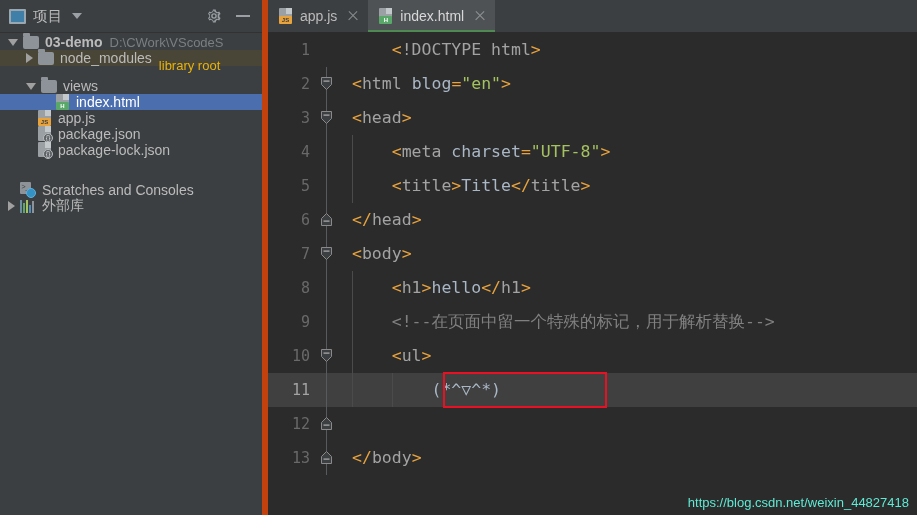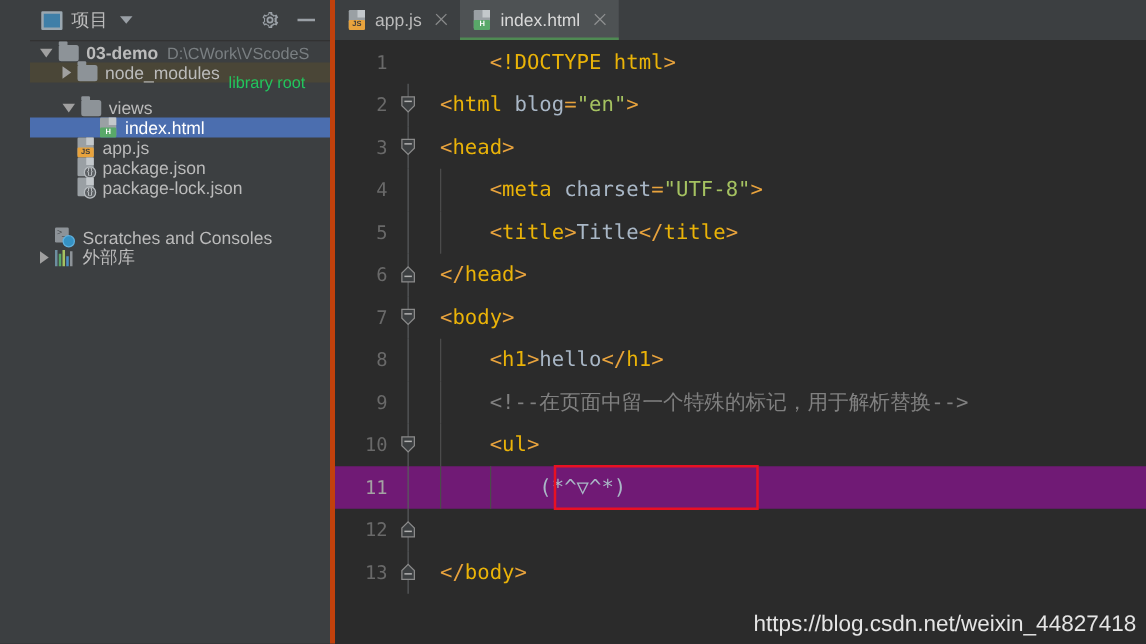--- a/index.html
+++ b/index.html
@@ -15,23 +15,22 @@
     position: relative;
     background: #2b2b2b;
   }
 
   
   #sidebar {
     width: 268px; height: 515px;
     background: #3c3f41;
     display: flex; flex-direction: column;
     flex: none;
-    border-right: 4px solid #c2410c;
+    border-right: 6px solid #c2410c;
     position: relative;
-    padding-left: 24px;
   }
   #panel-header {
     height: 33px; flex: none;
     background: #3c3f41;
     display: flex; align-items: center;
     padding: 0 8px 0 9px;
     border-bottom: 1px solid #323232;
   }
   .panel-win-icon {
     width: 17px; height: 15px;
@@ -132,21 +131,21 @@
   }
   .scratch-icon .s2 {
     position: absolute; right: 0; bottom: 0; width: 10px; height: 10px;
     border-radius: 50%; background: #3592c4; border: 1px solid #5fb0dd;
   }
   .lib-icon { width: 16px; height: 14px; flex: none; margin-right: 6px; display: flex; align-items: flex-end; gap: 1px; }
   .lib-icon i { width: 2px; display: block; }
   .tree-label { font-size: 14px; }
   .tree-label.bold { font-weight: bold; }
   .tree-sub { font-size: 13px; color: #7a7f82; margin-left: 7px; }
-  .tree-sub.lib { color: #22c55e; margin-top: 14px; }
+  .tree-sub.lib { color: #eab308; margin-top: 14px; }
 
   
   #editor-wrap {
     flex: 1 1 auto; height: 515px;
     display: flex; flex-direction: column;
     background: #2b2b2b; min-width: 0; position: relative;
   }
   #tabbar {
     height: 33px; flex: none; display: flex; align-items: stretch;
     background: #3c3f41; border-bottom: 1px solid #2b2b2b;
@@ -175,21 +174,21 @@
 
   #code-area {
     flex: 1 1 auto; position: relative; background: #2b2b2b;
     overflow: hidden;
     font-family: "DejaVu Sans Mono", "Liberation Mono", monospace;
     font-size: 16.5px;
   }
   .code-row {
     height: 34px; display: flex; align-items: center; position: relative;
   }
-  .code-row.current { background: #701a75; }
+  .code-row.current { background: #404040; }
   .gutter-num {
     width: 48px; flex: none; text-align: right;
     color: #696969; font-size: 15px; padding-right: 6px;
     font-family: "DejaVu Sans Mono", "Liberation Mono", monospace;
   }
   .code-row.current .gutter-num { color: #a4a3a3; }
   .fold-col {
     width: 22px; flex: none; position: relative; height: 34px;
   }
   
@@ -204,35 +203,35 @@
   .fold-marker svg { display: block; }
   .code-text {
     flex: 1 1 auto; min-width: 0; white-space: pre;
     padding-left: 14px; color: #a9b7c6; position: relative;
     line-height: 34px;
   }
   .indent-guide {
     position: absolute; top: 0; width: 1px; height: 34px; background: #4b4b4b;
   }
   .tok-punct { color: #e8a33d; }
-  .tok-tag   { color: #eab308; }
+  .tok-tag   { color: #a3a3a3; }
   .tok-attr  { color: #a9b7c6; }
   .tok-val   { color: #a5c261; }
   .tok-text  { color: #a9b7c6; }
   .tok-comment { color: #808080; }
 
   #anno-box {
     position: absolute;
     border: 2px solid #e81123;
     pointer-events: none;
     z-index: 40;
   }
   #watermark {
     position: absolute; right: 8px; bottom: 5px;
-    color: #e5e5e5; font-size: 18px;
+    color: #5eead4; font-size: 13px;
     font-family: "Liberation Sans", sans-serif;
     z-index: 30; white-space: nowrap;
   }
 </style>
 </head>
 <body>
 
 <div id="app">
 
   <div id="sidebar">

